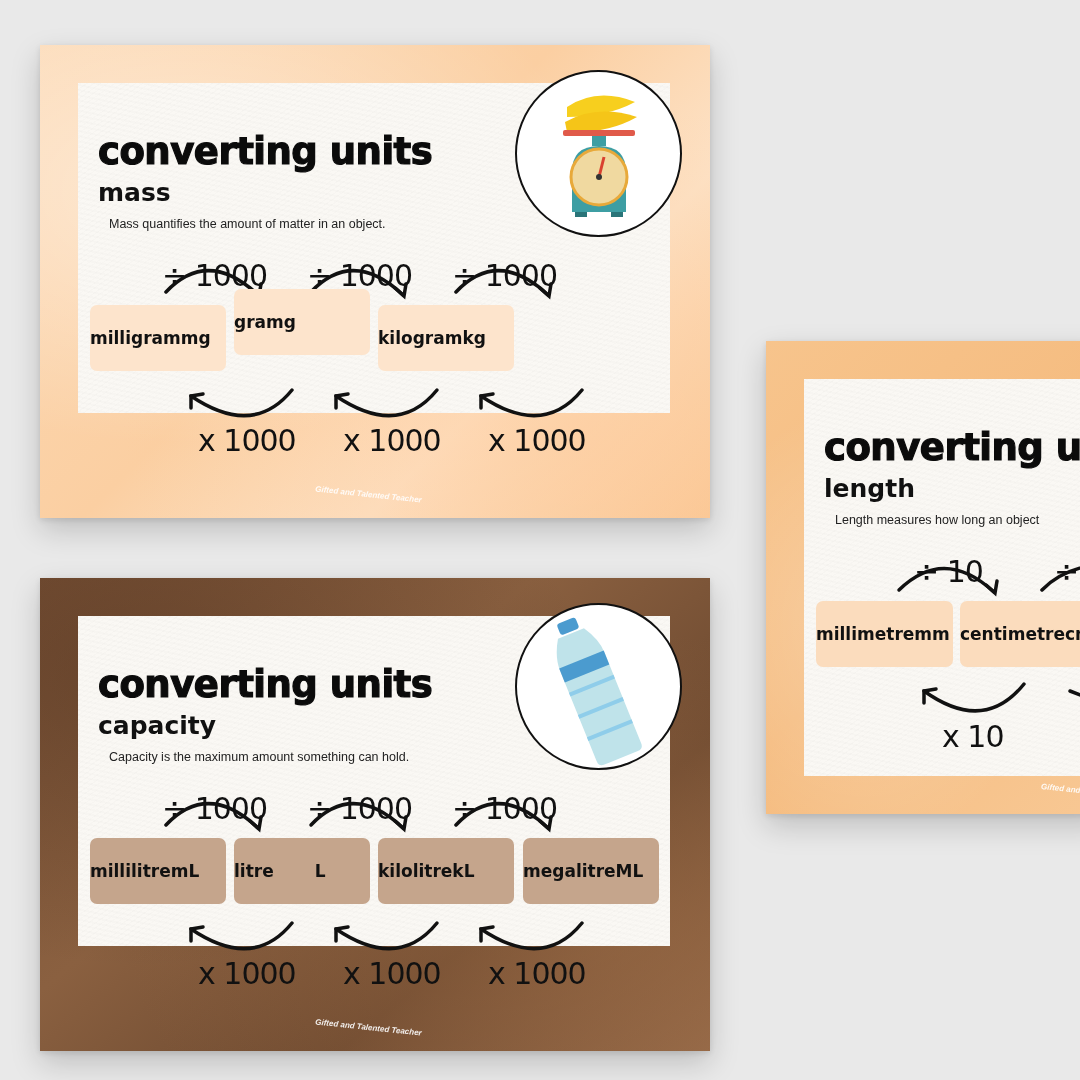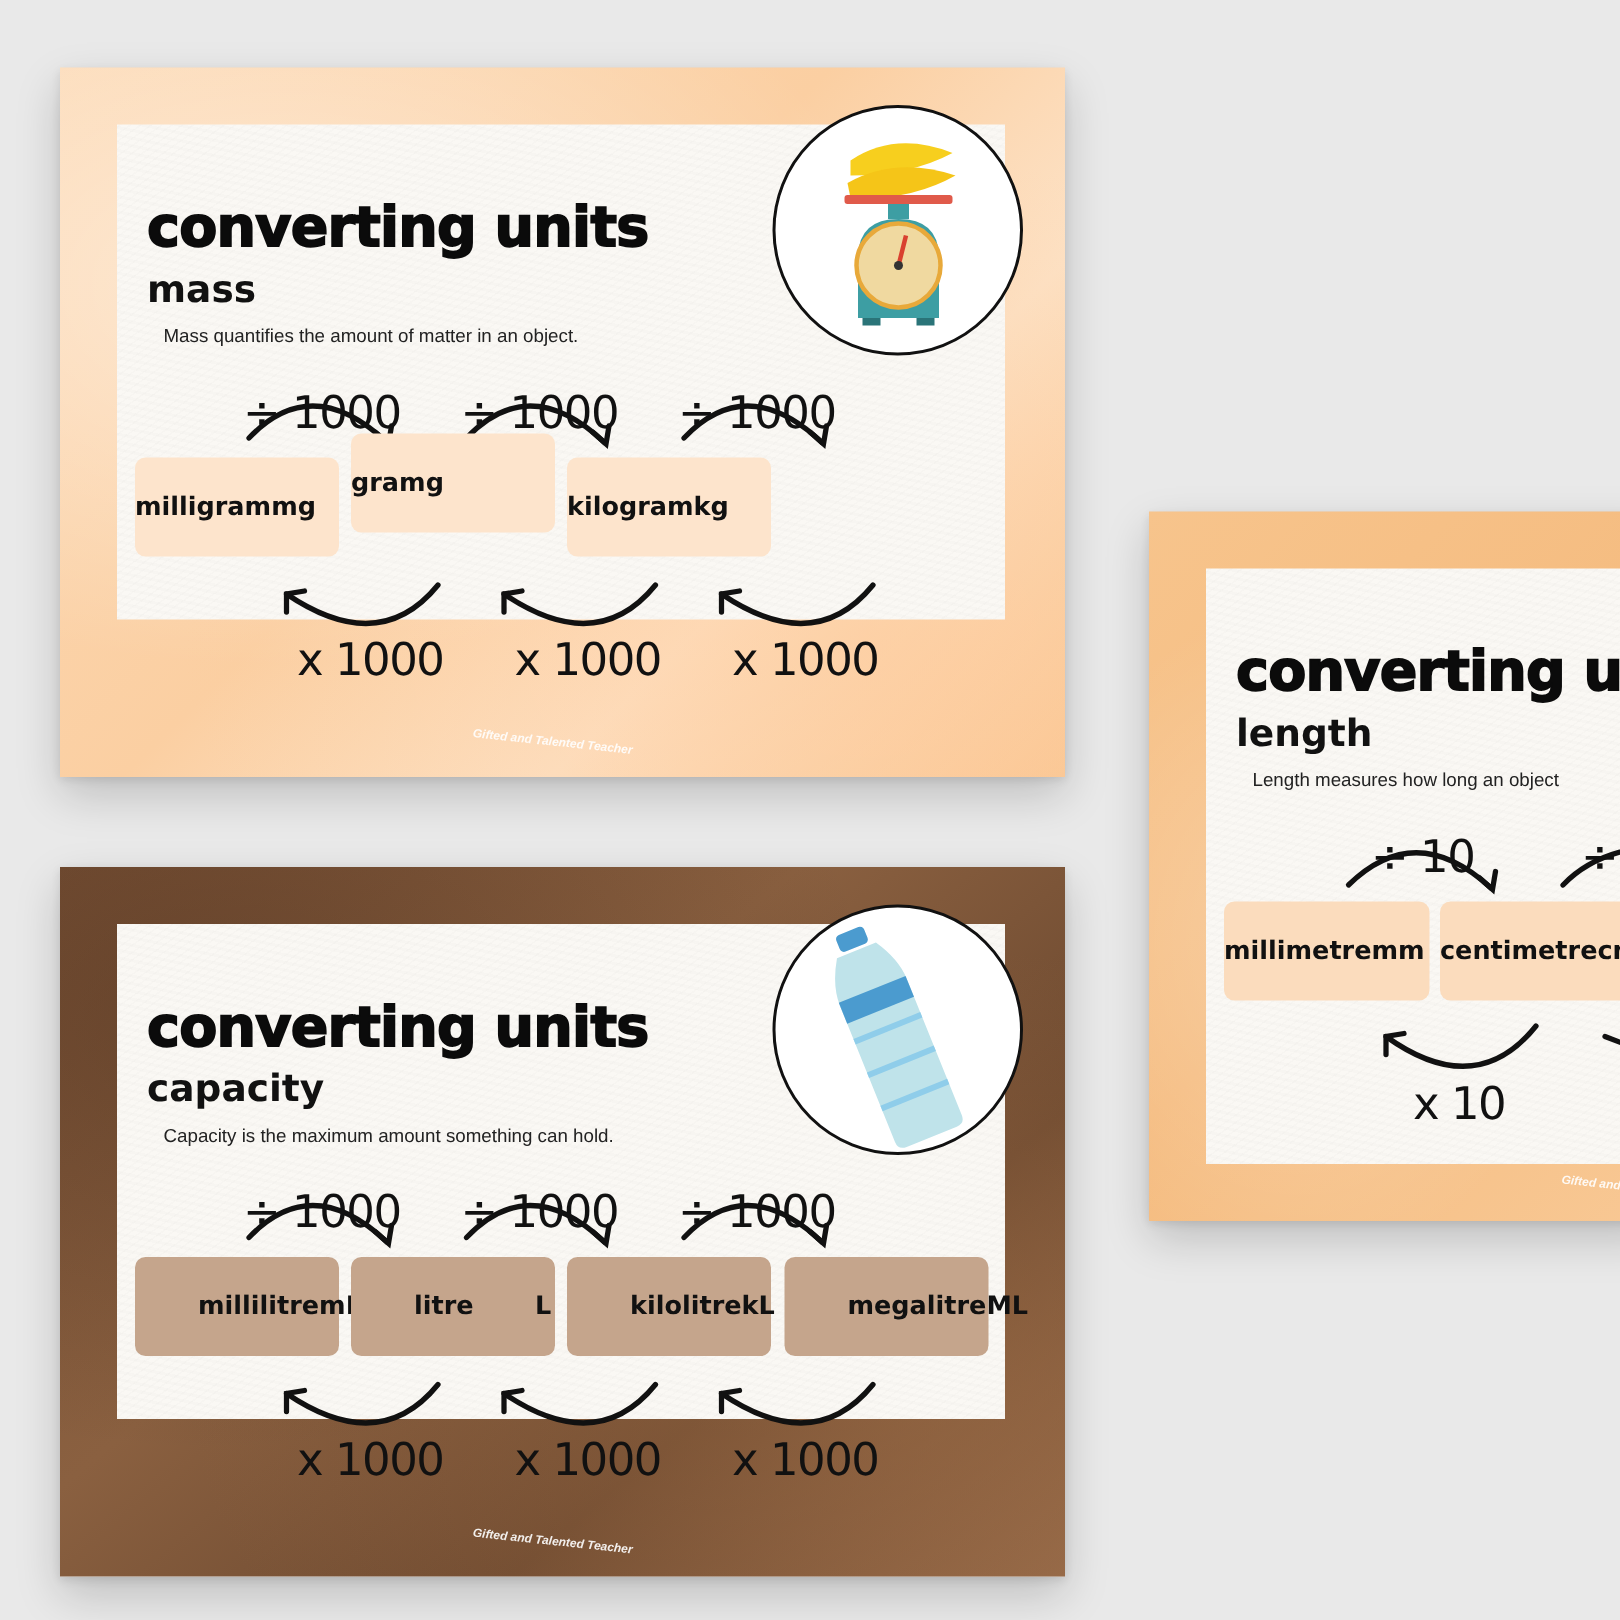--- a/index.html
+++ b/index.html
@@ -70,21 +70,21 @@
       position: absolute; font-size: 30px; color: #111; white-space: nowrap;
       font-family: "DejaVu Sans", sans-serif; font-weight: normal; letter-spacing: -1px;
     }
     .unit-box {
       position: absolute; height: 66px; border-radius: 7px;
       display: flex; flex-direction: row; align-items: center; justify-content: flex-start;
       font-family: "DejaVu Sans", sans-serif; font-weight: bold; font-size: 17px; color: #111;
       line-height: 1.45;
     }
     .mass .unit-box { background: #fde4cc; }
-    .capacity .unit-box { background: #c5a58c; padding-left: 42px; }
+    .capacity .unit-box { background: #c5a58c; }
     .length .unit-box { background: #fbdcbd; }
     .arc { position: absolute; }
     .brand {
       position: absolute; font-size: 8px; color: #fff; font-style: italic; font-weight: bold;
       opacity: 0.9; white-space: nowrap; transform: rotate(6deg);
     }
   </style>
 </head>
 <body>
 

